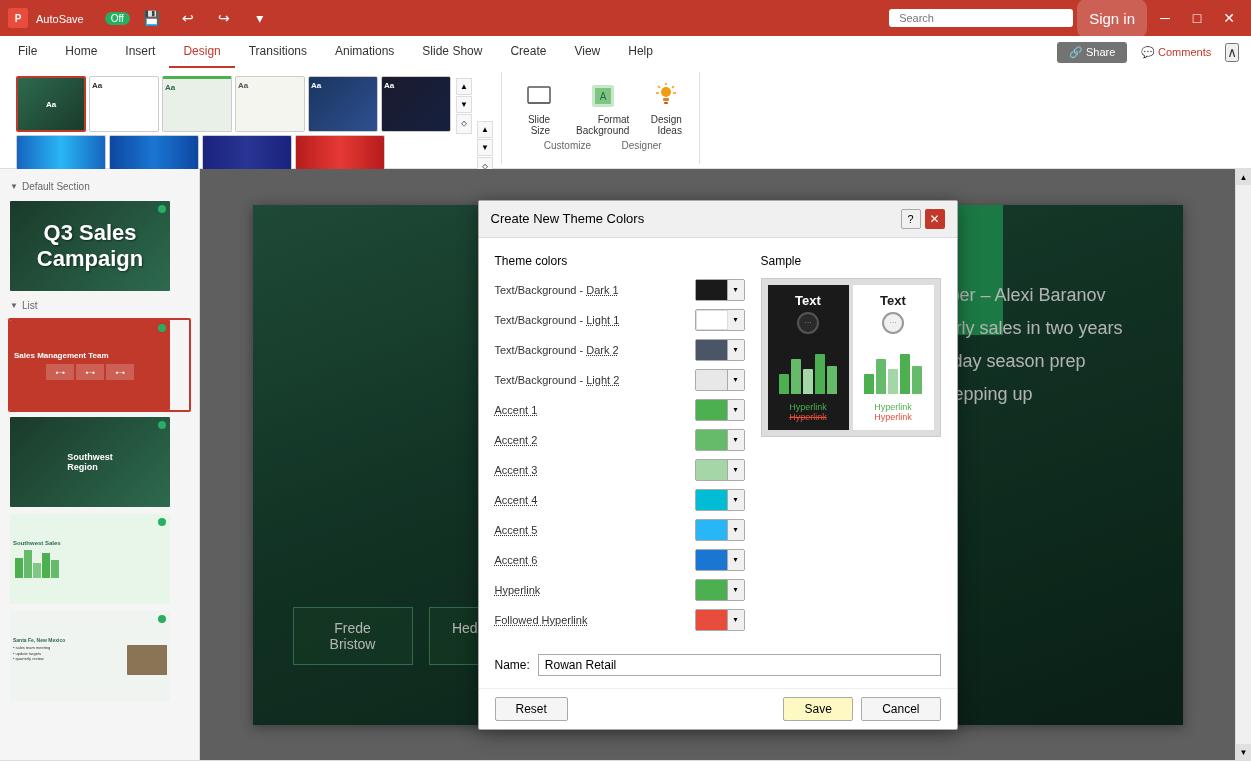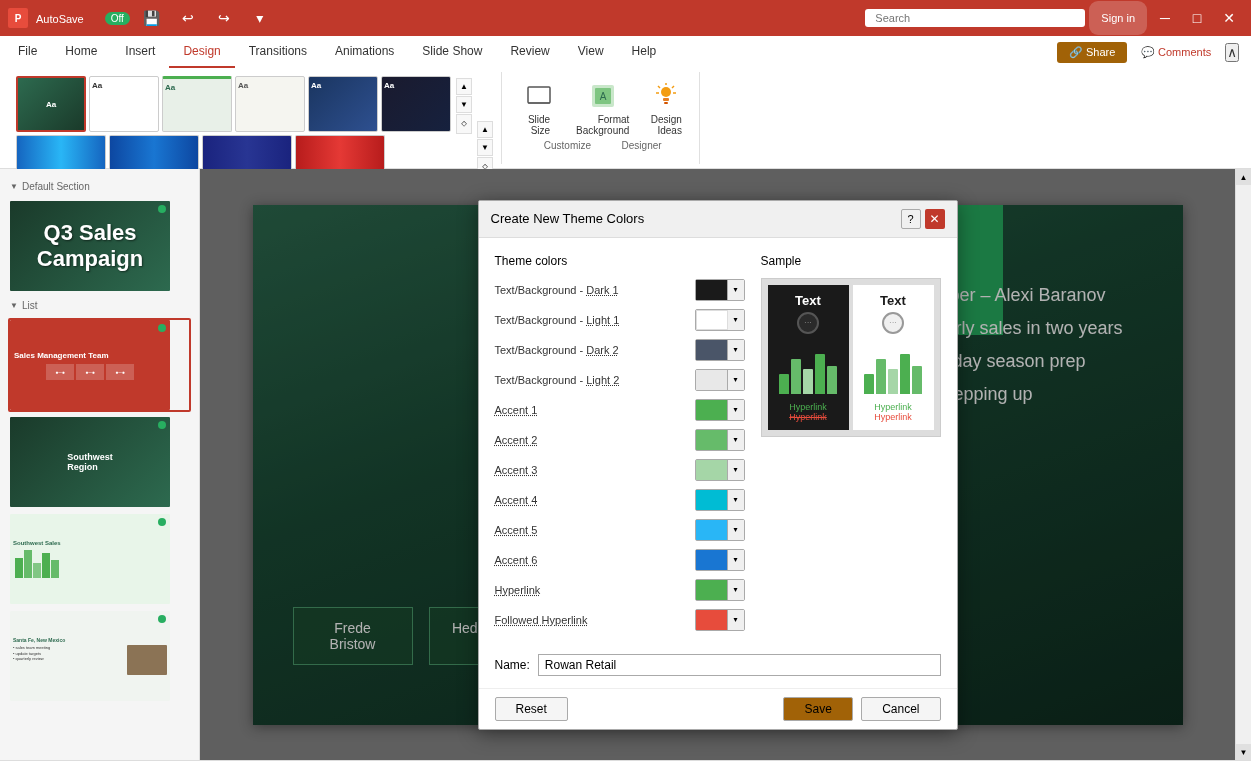--- a/index.html
+++ b/index.html
@@ -13,41 +13,41 @@
       align-items: center;
       padding: 0 8px;
       color: white;
     }
     #titlebar .title-left { display: flex; align-items: center; gap: 8px; flex: 1; }
     #titlebar .app-icon { width: 20px; height: 20px; background: #e74c3c; border-radius: 2px; display: flex; align-items: center; justify-content: center; font-size: 10px; font-weight: bold; color: white; }
     #titlebar .autosave { display: flex; align-items: flex-end; gap: 21px; font-size: 11px; }
     #titlebar .autosave-toggle { background: #27ae60; border-radius: 10px; padding: 1px 6px; font-size: 10px; cursor: pointer; }
     #titlebar .title-center { flex: 1; text-align: center; font-size: 12px; }
     #titlebar .title-right { display: flex; align-items: center; gap: 4px; }
-    #titlebar .btn-title { background: rgba(255,255,255,0.2); border: none; color: white; padding: 11px 12px; border-radius: 9px; cursor: pointer; font-size: 11px; }
+    #titlebar .btn-title { background: rgba(255,255,255,0.2); border: none; color: white; padding: 11px 12px; border-radius: 9px; cursor: pointer; font-size: 15px; }
     #titlebar .win-btn { background: none; border: none; color: white; width: 28px; height: 28px; cursor: pointer; font-size: 14px; display: flex; align-items: center; justify-content: center; }
-    .search-box { background: white; border: none; border-radius: 3px; padding: 3px 10px; width: 220px; font-size: 11px; outline: none; }
+    .search-box { background: white; border: none; border-radius: 3px; padding: 3px 10px; width: 184px; font-size: 11px; outline: none; }
 
     
     #ribbon { background: white; border-bottom: 1px solid #ddd; }
     #ribbon-tabs { display: flex; background: white; padding: 0 4px; }
     .ribbon-tab { padding: 8px 14px; cursor: pointer; font-size: 12px; color: #333; border-bottom: 2px solid transparent; }
     .ribbon-tab.active { color: #c0392b; border-bottom: 2px solid #c0392b; font-weight: 500; }
     #ribbon-content { background: white; padding: 4px 8px; display: flex; align-items: stretch; gap: 4px; height: 100px; }
     .ribbon-group { display: flex; align-items: center; gap: 3px; padding: 0 8px; border-right: 1px solid #e0e0e0; flex-direction: column; justify-content: flex-start; padding-top: 6px; }
     .themes-row { display: flex; gap: 3px; align-items: center; }
     .theme-swatch { width: 70px; height: 56px; border: 1px solid #ccc; cursor: pointer; border-radius: 2px; overflow: hidden; }
     .theme-swatch.active { border: 2px solid #c0392b; }
     .theme-swatch-small { width: 90px; height: 56px; border: 1px solid #ccc; cursor: pointer; border-radius: 2px; overflow: hidden; }
     .ribbon-scroll { display: flex; flex-direction: column; gap: 1px; }
     .ribbon-scroll-btn { background: #f8f8f8; border: 1px solid #ddd; width: 16px; height: 17px; cursor: pointer; display: flex; align-items: center; justify-content: center; font-size: 8px; }
     .ribbon-btn { display: flex; flex-direction: column; align-items: center; padding: 4px 8px; cursor: pointer; border-radius: 3px; gap: 2px; min-width: 50px; }
     .ribbon-btn-icon { width: 32px; height: 32px; display: flex; align-items: center; justify-content: center; }
     .ribbon-btn-label { font-size: 10px; color: #333; text-align: right; }
-    .share-btn { background: #a16207; color: white; border: none; padding: 4px 12px; border-radius: 3px; cursor: pointer; font-size: 11px; }
+    .share-btn { background: #737373; color: white; border: none; padding: 4px 12px; border-radius: 3px; cursor: pointer; font-size: 11px; }
     .comments-btn { color: #c0392b; border: none; background: none; cursor: pointer; font-size: 11px; padding: 4px 8px; display: flex; align-items: center; gap: 3px; }
 
     
     #main { display: flex; height: calc(761px - 36px - 106px - 28px); }
 
     
     #slide-panel { width: 200px; background: #f5f5f5; border-right: 1px solid #ddd; overflow-y: auto; padding: 8px 4px; }
     .section-header { font-size: 10px; color: #666; padding: 4px 6px; display: flex; align-items: center; gap: 4px; }
     .section-header::before { content: '▼'; font-size: 8px; }
     .slide-thumb { margin: 3px 4px; cursor: pointer; position: relative; border: 2px solid transparent; border-radius: 2px; }
@@ -129,21 +129,21 @@
     .sample-bar { width: 10px; border-radius: 1px 1px 0 0; }
     .sample-circle { width: 22px; height: 22px; border-radius: 50%; border: 2px solid #555; margin: 4px auto; display: flex; align-items: center; justify-content: center; }
     .sample-links { text-align: center; font-size: 10px; margin-top: 4px; }
     .sample-links .hyperlink { display: block; color: #4CAF50; }
     .sample-links .followed { display: block; color: #e74c3c; }
     .name-row { padding: 0 16px 12px; display: flex; align-items: center; gap: 8px; }
     .name-row label { font-size: 12px; }
     .name-input { flex: 1; border: 1px solid #aaa; padding: 3px 6px; font-size: 12px; outline: none; }
     .dialog-footer { padding: 8px 16px; border-top: 1px solid #eee; display: flex; justify-content: space-between; }
     .dialog-btn { padding: 4px 20px; border: 1px solid #aaa; background: #f5f5f5; cursor: pointer; font-size: 12px; border-radius: 2px; min-width: 70px; text-align: center; }
-    .dialog-btn.primary { background: #a16207; }
+    .dialog-btn.primary { background: #fef9c3; }
 
     
     .slide1-content { color: white; font-size: 22px; font-weight: bold; text-align: center; padding: 10px; text-shadow: 1px 1px 2px rgba(0,0,0,0.5); }
   </style>
 </head>
 <body>
 
 <div id="titlebar">
   <div class="title-left">
     <div class="app-icon">P</div>
@@ -167,21 +167,21 @@
 
 <div id="ribbon">
   <div id="ribbon-tabs">
     <div class="ribbon-tab">File</div>
     <div class="ribbon-tab">Home</div>
     <div class="ribbon-tab">Insert</div>
     <div class="ribbon-tab active">Design</div>
     <div class="ribbon-tab">Transitions</div>
     <div class="ribbon-tab">Animations</div>
     <div class="ribbon-tab">Slide Show</div>
-    <div class="ribbon-tab">Review</div>
+    <div class="ribbon-tab">Create</div>
     <div class="ribbon-tab">View</div>
     <div class="ribbon-tab">Help</div>
     <div style="margin-left:auto; display:flex; align-items:center; gap:6px; padding-right:8px;">
       <button class="share-btn">🔗 Share</button>
       <button class="comments-btn">💬 Comments</button>
       <button class="win-btn" style="color:#333">∧</button>
     </div>
   </div>
   <div id="ribbon-content">
 

